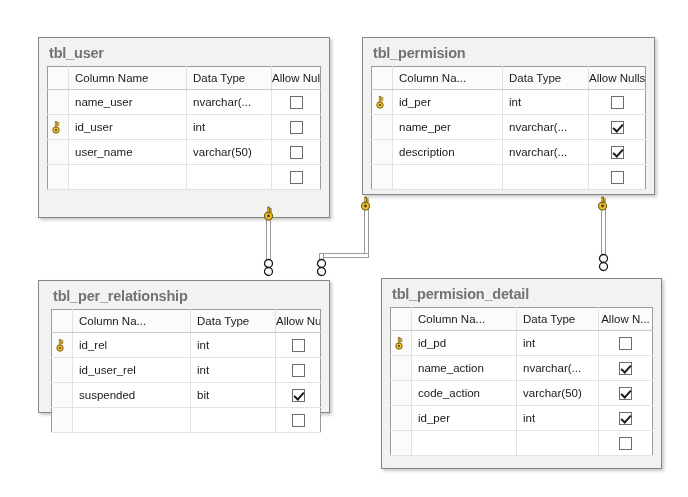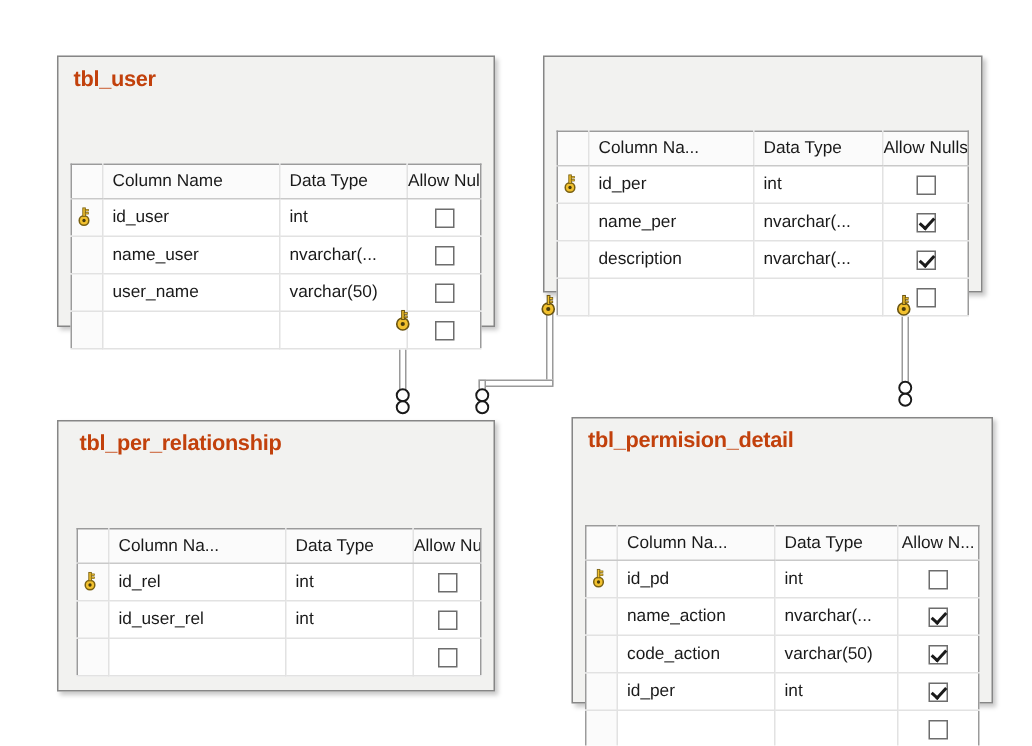--- a/index.html
+++ b/index.html
@@ -20,32 +20,31 @@
     background: #f2f2f0;
     border: 1px solid #868686;
     box-shadow: 2px 2px 3px rgba(0,0,0,0.22);
     box-sizing: border-box;
     padding: 6px 8px 10px 8px;
     z-index: 5;
   }
   .table-title {
     font-size: 14.5px;
     font-weight: bold;
-    color: #c2410c;
+    color: #737373;
     letter-spacing: -0.2px;
     padding: 1px 2px 5px 2px;
     white-space: nowrap;
   }
   .grid {
     background: #ffffff;
     border: 1px solid #9b9b9b;
     border-collapse: collapse;
     width: 100%;
     table-layout: fixed;
-    margin-top: 43px;
   }
   .grid th, .grid td {
     border-right: 1px solid #e2e2e2;
     border-bottom: 1px solid #e2e2e2;
     font-size: 11.5px;
     color: #1a1a1a;
     padding: 0 0 0 6px;
     height: 24px;
     text-align: left;
     font-weight: normal;
@@ -179,54 +178,55 @@
     <thead>
         <tr>
       <th class="col-key"></th>
       <th>Column Name</th>
       <th>Data Type</th>
       <th class="col-nulls">Allow Nulls</th>
     </tr>
       </thead>
     <tbody>
         <tr>
+          <td class="col-key"></td>
+          <td>name_user</td>
+          <td>nvarchar(...</td>
+          <td class="col-nulls"><span class="cbx"></span></td>
+        </tr>
+        <tr>
           <td class="col-key"><svg class="key-icon" viewBox="0 0 12 13" width="12" height="13">
               <circle cx="4" cy="9" r="3.2" fill="#f2c12e" stroke="#7a6112" stroke-width="1"></circle>
               <circle cx="4" cy="9" r="1.1" fill="#4a3c0c"></circle>
               <rect x="3.2" y="0.6" width="1.7" height="5.6" fill="#f2c12e" stroke="#7a6112" stroke-width="0.6"></rect>
               <rect x="4.8" y="1.6" width="2.2" height="1.1" fill="#f2c12e" stroke="#7a6112" stroke-width="0.45"></rect>
               <rect x="4.8" y="3.6" width="2.2" height="1.1" fill="#f2c12e" stroke="#7a6112" stroke-width="0.45"></rect>
             </svg></td>
           <td>id_user</td>
           <td>int</td>
           <td class="col-nulls"><span class="cbx"></span></td>
         </tr>
         <tr>
           <td class="col-key"></td>
-          <td>name_user</td>
-          <td>nvarchar(...</td>
-          <td class="col-nulls"><span class="cbx"></span></td>
-        </tr>
-        <tr>
-          <td class="col-key"></td>
           <td>user_name</td>
           <td>varchar(50)</td>
           <td class="col-nulls"><span class="cbx"></span></td>
         </tr>
         <tr>
           <td class="col-key"></td>
           <td></td>
           <td></td>
           <td class="col-nulls"><span class="cbx"></span></td>
         </tr>
       </tbody>
   </table>
 </div>
 
 <div class="table-box" style="left:362px; top:37px; width:293px; height:158px;">
+  <div class="table-title">tbl_permision</div>
   <table class="grid">
     <colgroup>
         <col class="col-key">
         <col style="width:110px">
         <col style="width:86px">
         <col>
       </colgroup>
     <thead>
         <tr>
       <th class="col-key"></th>
@@ -263,21 +263,21 @@
         <tr>
           <td class="col-key"></td>
           <td></td>
           <td></td>
           <td class="col-nulls"><span class="cbx"></span></td>
         </tr>
       </tbody>
   </table>
 </div>
 
-<div class="table-box" style="left:38px; top:280px; width:292px; height:181px;padding-left:12px;">
+<div class="table-box" style="left:38px; top:280px; width:292px; height:133px;padding-left:12px;">
   <div class="table-title">tbl_per_relationship</div>
   <table class="grid">
     <colgroup>
         <col class="col-key">
         <col style="width:118px">
         <col style="width:85px">
         <col>
       </colgroup>
     <thead>
         <tr>
@@ -298,20 +298,26 @@
             </svg></td>
           <td>id_rel</td>
           <td>int</td>
           <td class="col-nulls"><span class="cbx"></span></td>
         </tr>
         <tr>
           <td class="col-key"></td>
           <td>id_user_rel</td>
           <td>int</td>
           <td class="col-nulls"><span class="cbx"></span></td>
+        </tr>
+        <tr>
+          <td class="col-key"></td>
+          <td>suspended</td>
+          <td>bit</td>
+          <td class="col-nulls"><span class="cbx checked"></span></td>
         </tr>
         <tr>
           <td class="col-key"></td>
           <td></td>
           <td></td>
           <td class="col-nulls"><span class="cbx"></span></td>
         </tr>
       </tbody>
   </table>
 </div>

